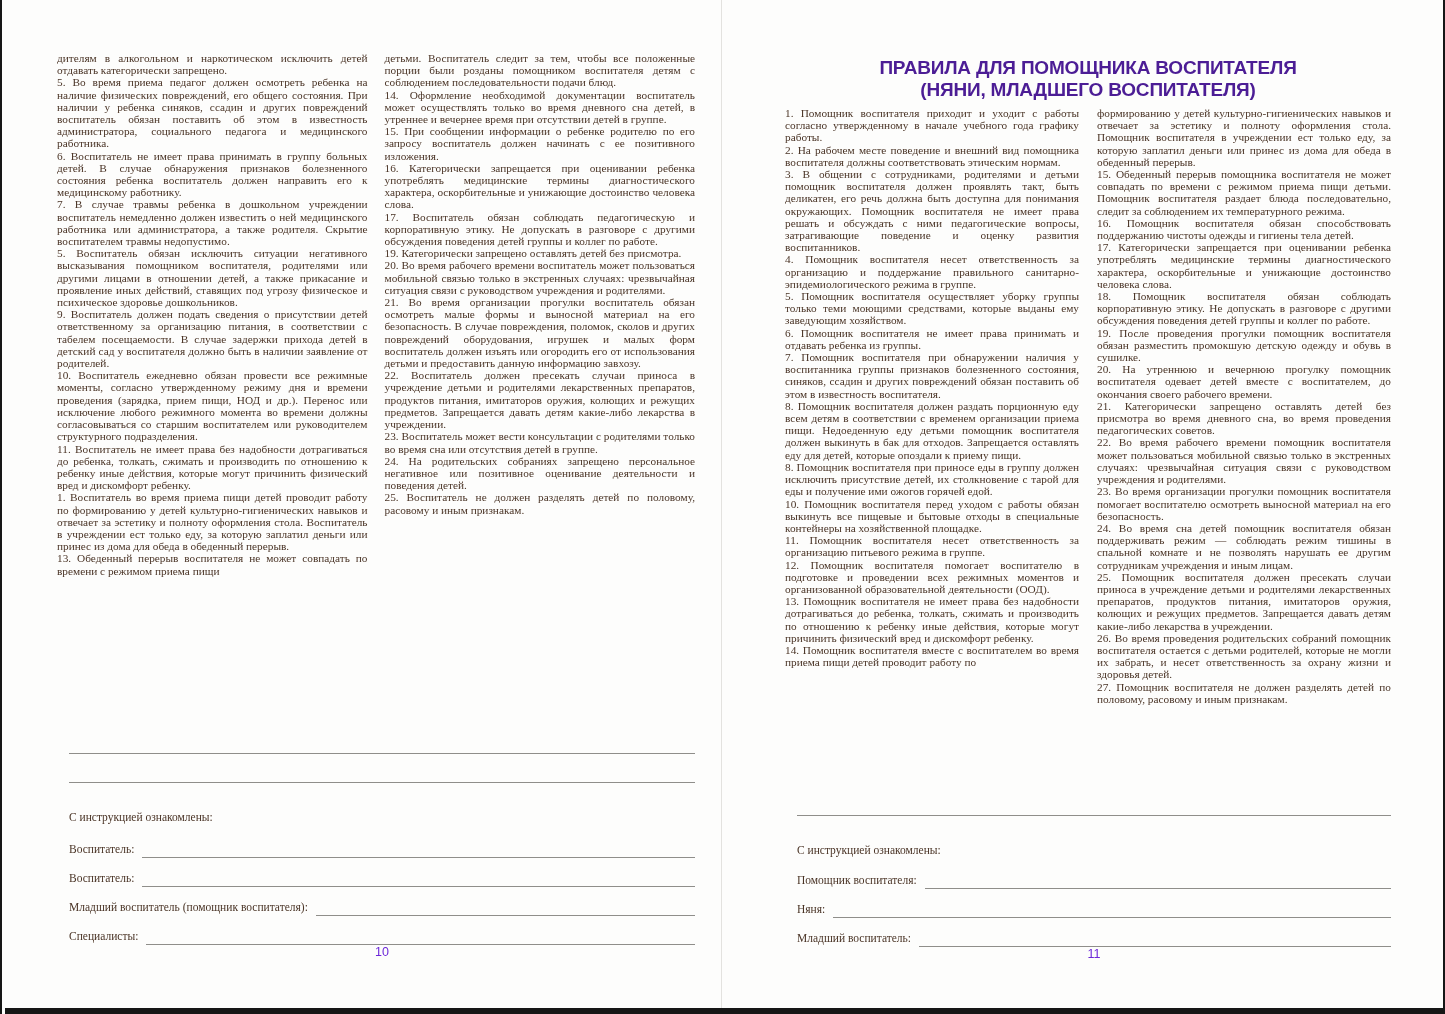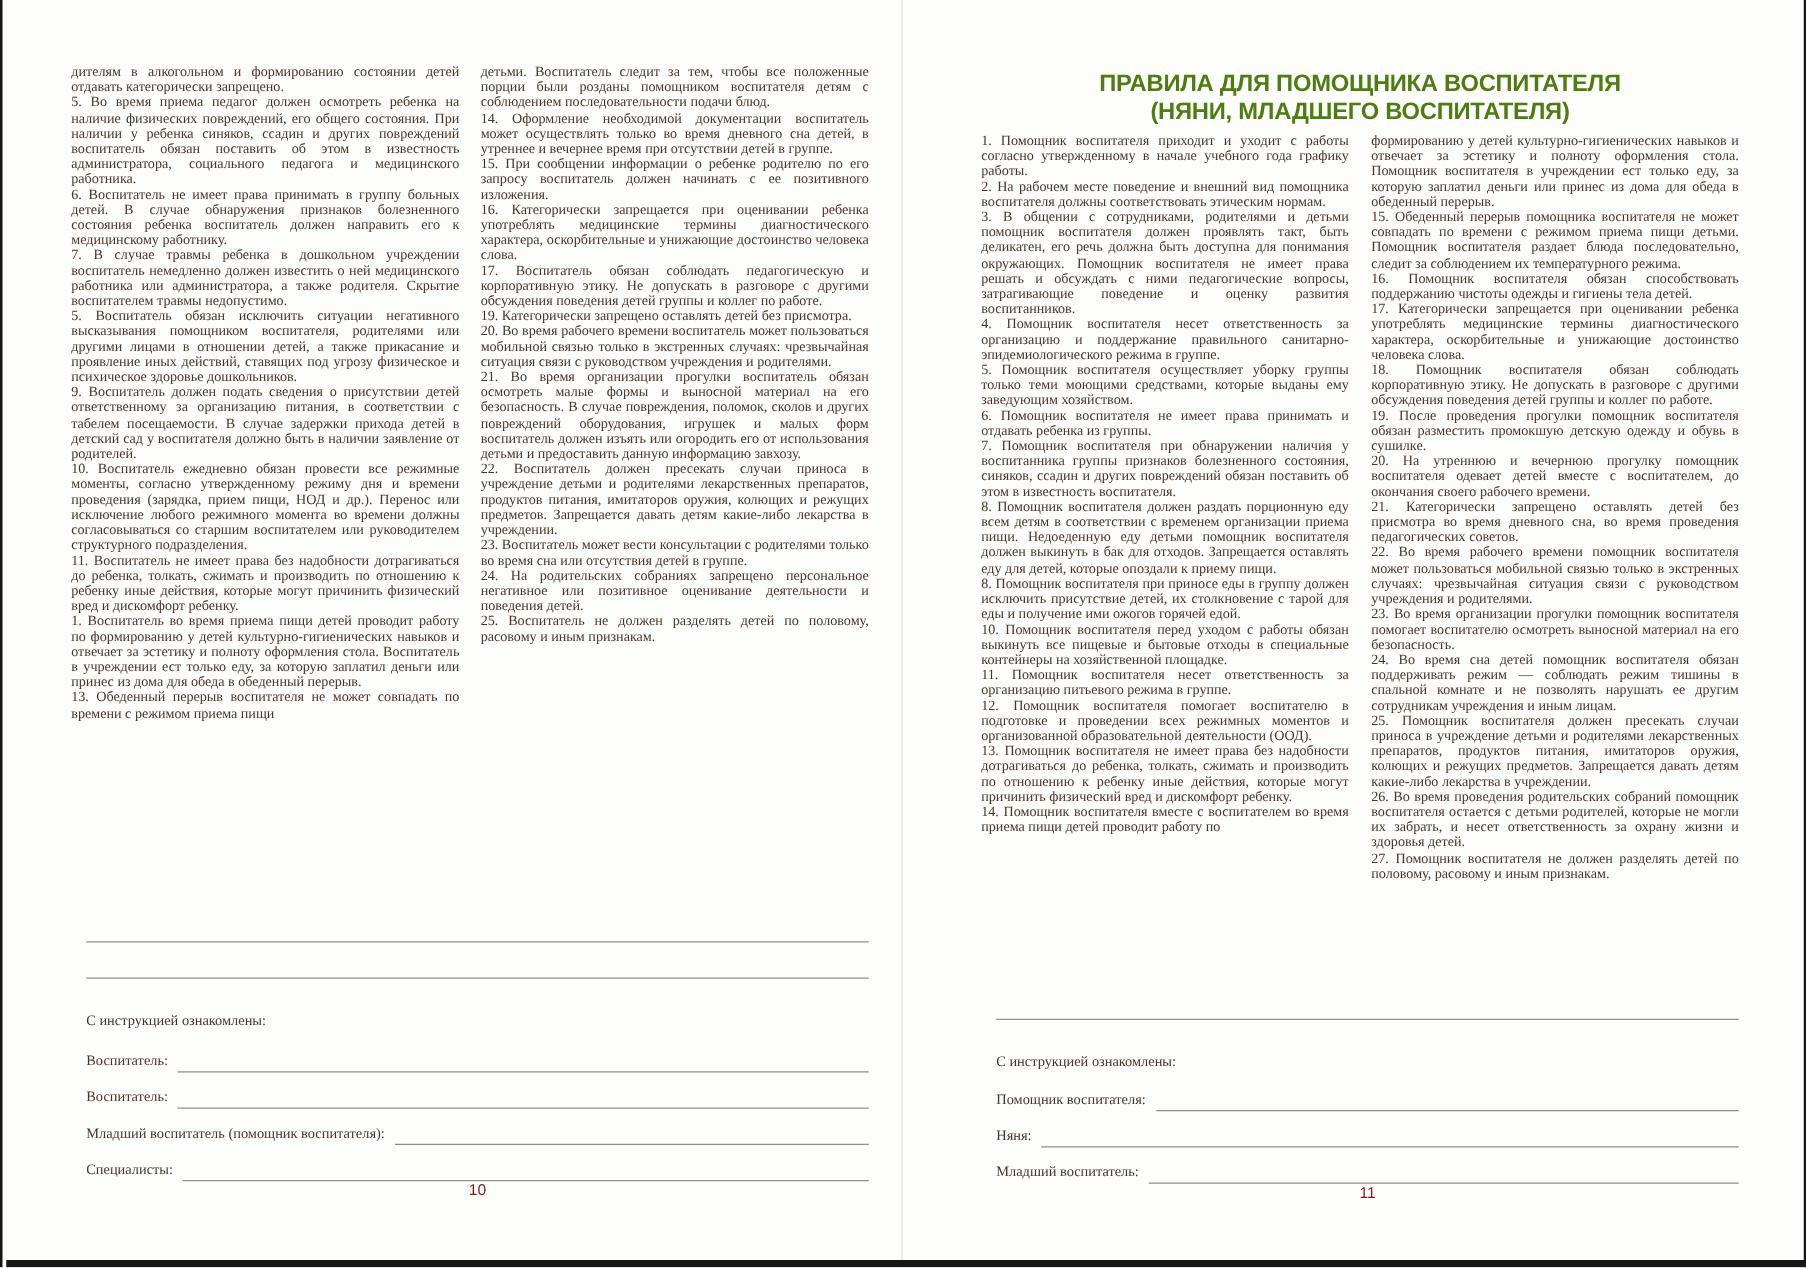--- a/index.html
+++ b/index.html
@@ -17,54 +17,54 @@
   .edge-right { right: 0; top: 0; width: 2px; height: 1014px; }
   .edge-bottom{ left: 5px; right: 0; bottom: 0; height: 6px; }
   
   .gutter { position: absolute; left: 721px; top: 0; width: 1px; height: 1008px; background: #e3e2df; }
 
   .page { position: absolute; }
   .page-left  { left: 57px;  top: 52px; width: 638px;  height: 962px; }
   .page-right { left: 785px; top: 57px; width: 606px;  height: 957px; }
 
   .title { margin: 0 0 7px 0; text-align: center; font-family: "Liberation Sans", sans-serif;
-           font-weight: 700; font-size: 19px; line-height: 21.5px; color: #4d7c0f; letter-spacing: -0.2px; }
+           font-weight: 700; font-size: 19px; line-height: 21.5px; color: #4c1d95; letter-spacing: -0.2px; }
   .title-line { display: block; }
 
   .cols { display: flex; }
   .page-left  .cols { gap: 17px; }
   .page-right .cols { gap: 18px; }
   .col { flex: 1; text-align: justify; font-size: 11.3px; line-height: 12.2px; color: #4a3426; }
   .para { margin: 0; }
 
   .sig { position: absolute; left: 12px; right: 0; color: #4a3426; }
   .page-left  .sig { top: 701px; }
   .page-right .sig { top: 758px; }
   .blank-write-line { height: 0; border-top: 1px solid #8f8e8a; margin-bottom: 28px; }
   .sig-heading { margin: 0 0 19px 0; font-size: 11.5px; line-height: 13px; }
   .page-right .sig-heading { margin-bottom: 17px; }
   .sig-row { display: flex; align-items: flex-start; height: 29px; text-align: right; }
   .sig-label { font-size: 11.5px; line-height: 13px; white-space: nowrap; }
   .sig-line { flex: 1; height: 14px; border-bottom: 1px solid #8f8e8a; margin-left: 8px; }
   .page-num { position: absolute; left: 0; right: 0; text-align: center;
-              font-family: "Liberation Sans", sans-serif; font-size: 12.5px; color: #7f1d1d; }
+              font-family: "Liberation Sans", sans-serif; font-size: 12.5px; color: #6d28d9; }
   .page-left  .page-num { top: 192px; }
   .page-right .page-num { top: 132px; }
 </style>
 </head>
 <body>
 
 <div class="sheet">
   <div class="gutter"></div>
 
   <section class="page page-left">
     <div class="cols">
       <div class="col">
 
-      <p class="para">дителям в алкогольном и формированию состоянии детей отдавать категорически запрещено.</p>
+      <p class="para">дителям в алкогольном и наркотическом исключить детей отдавать категорически запрещено.</p>
           <p class="para">5. Во время приема педагог должен осмотреть ребенка на наличие физических повреждений, его общего состояния. При наличии у ребенка синяков, ссадин и других повреждений воспитатель обязан поставить об этом в известность администратора, социального педагога и медицинского работника.</p>
           <p class="para">6. Воспитатель не имеет права принимать в группу больных детей. В случае обнаружения признаков болезненного состояния ребенка воспитатель должен направить его к медицинскому работнику.</p>
           <p class="para">7. В случае травмы ребенка в дошкольном учреждении воспитатель немедленно должен известить о ней медицинского работника или администратора, а также родителя. Скрытие воспитателем травмы недопустимо.</p>
           <p class="para">5. Воспитатель обязан исключить ситуации негативного высказывания помощником воспитателя, родителями или другими лицами в отношении детей, а также прикасание и проявление иных действий, ставящих под угрозу физическое и психическое здоровье дошкольников.</p>
           <p class="para">9. Воспитатель должен подать сведения о присутствии детей ответственному за организацию питания, в соответствии с табелем посещаемости. В случае задержки прихода детей в детский сад у воспитателя должно быть в наличии заявление от родителей.</p>
           <p class="para">10. Воспитатель ежедневно обязан провести все режимные моменты, согласно утвержденному режиму дня и времени проведения (зарядка, прием пищи, НОД и др.). Перенос или исключение любого режимного момента во времени должны согласовываться со старшим воспитателем или руководителем структурного подразделения.</p>
           <p class="para">11. Воспитатель не имеет права без надобности дотрагиваться до ребенка, толкать, сжимать и производить по отношению к ребенку иные действия, которые могут причинить физический вред и дискомфорт ребенку.</p>
           <p class="para">1. Воспитатель во время приема пищи детей проводит работу по формированию у детей культурно-гигиенических навыков и отвечает за эстетику и полноту оформления стола. Воспитатель в учреждении ест только еду, за которую заплатил деньги или принес из дома для обеда в обеденный перерыв.</p>
           <p class="para">13. Обеденный перерыв воспитателя не может совпадать по времени с режимом приема пищи</p>
         </div>

